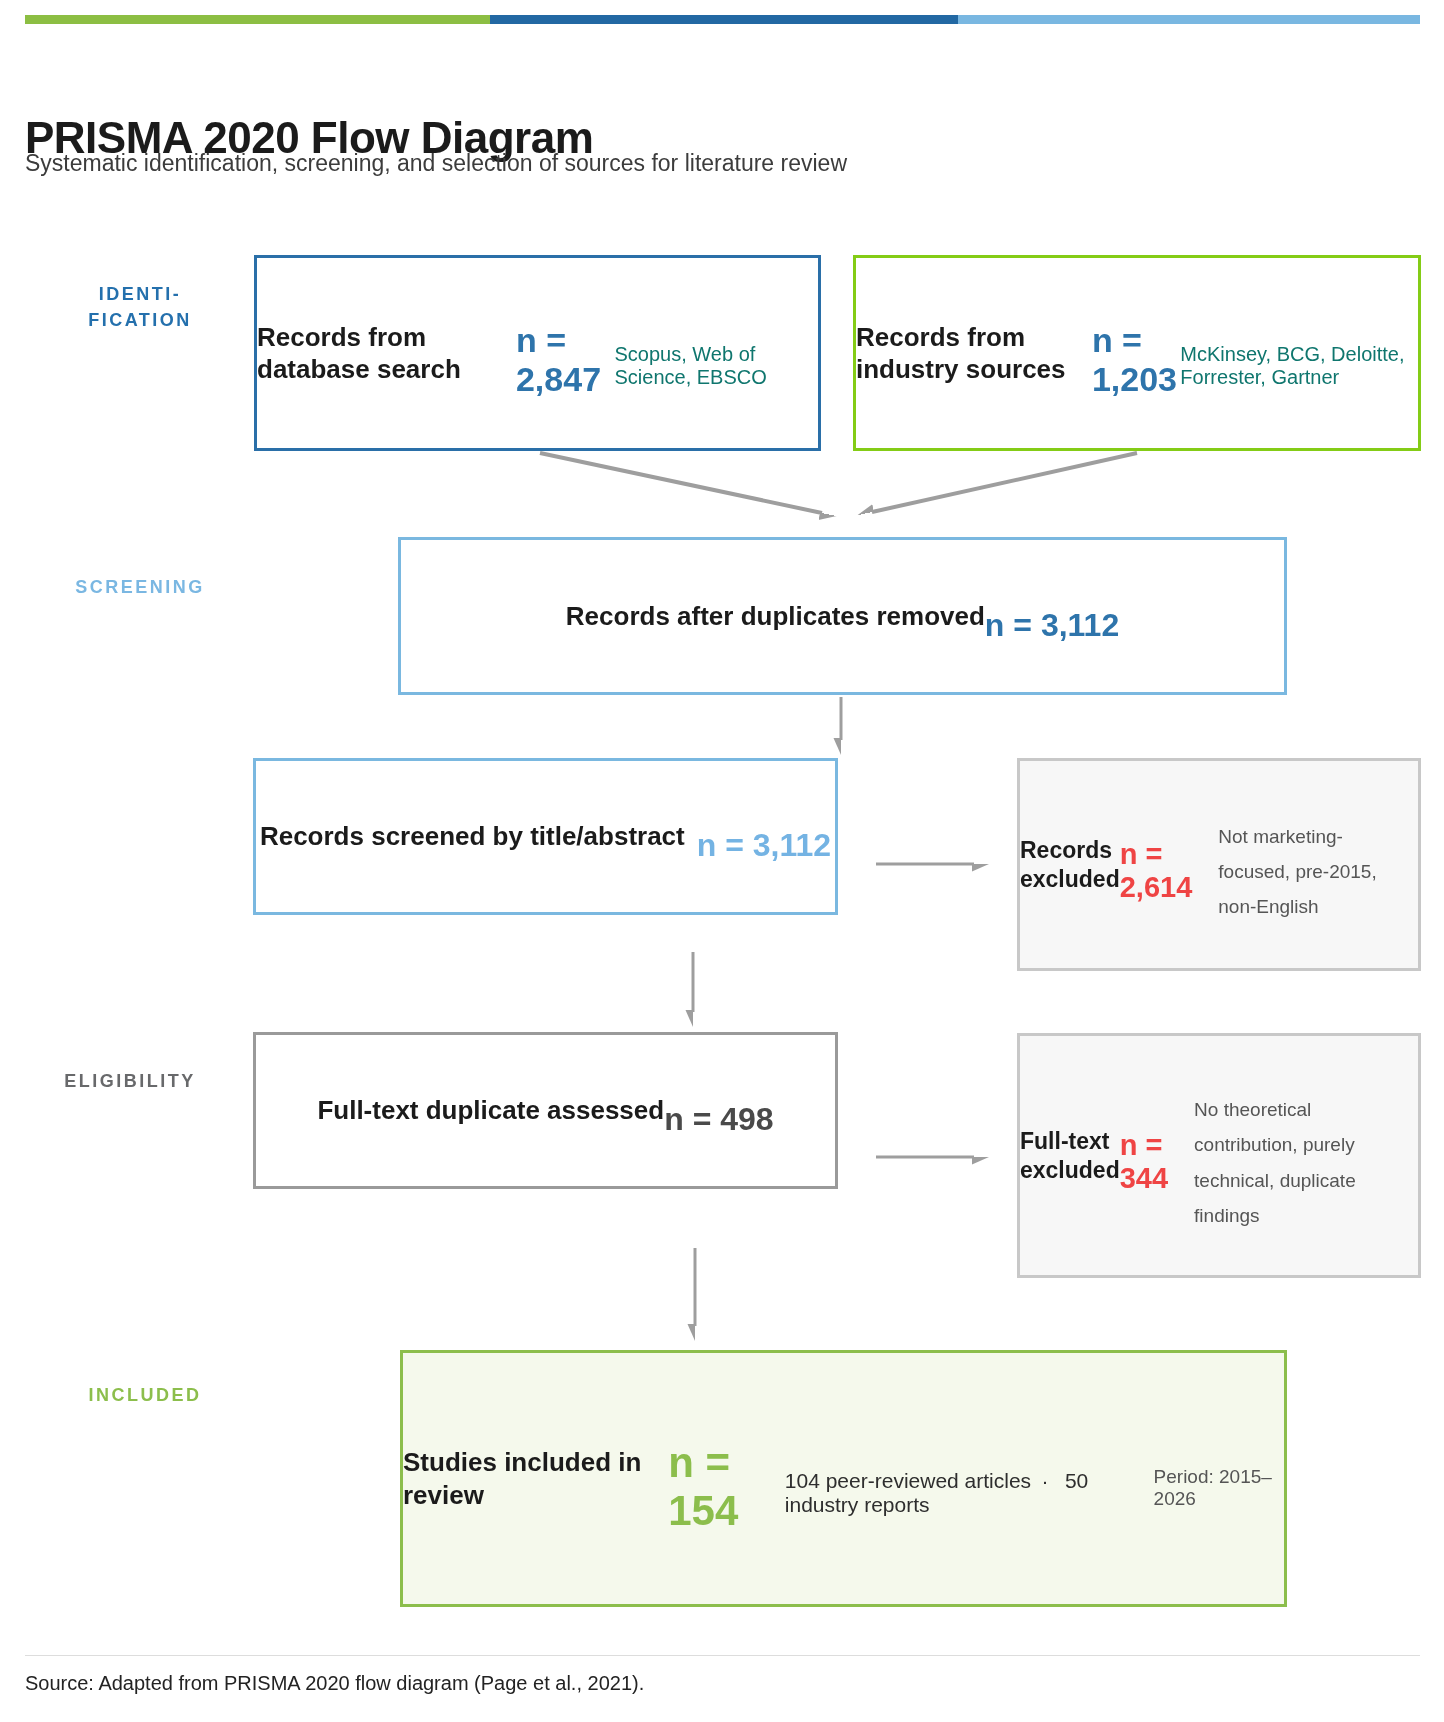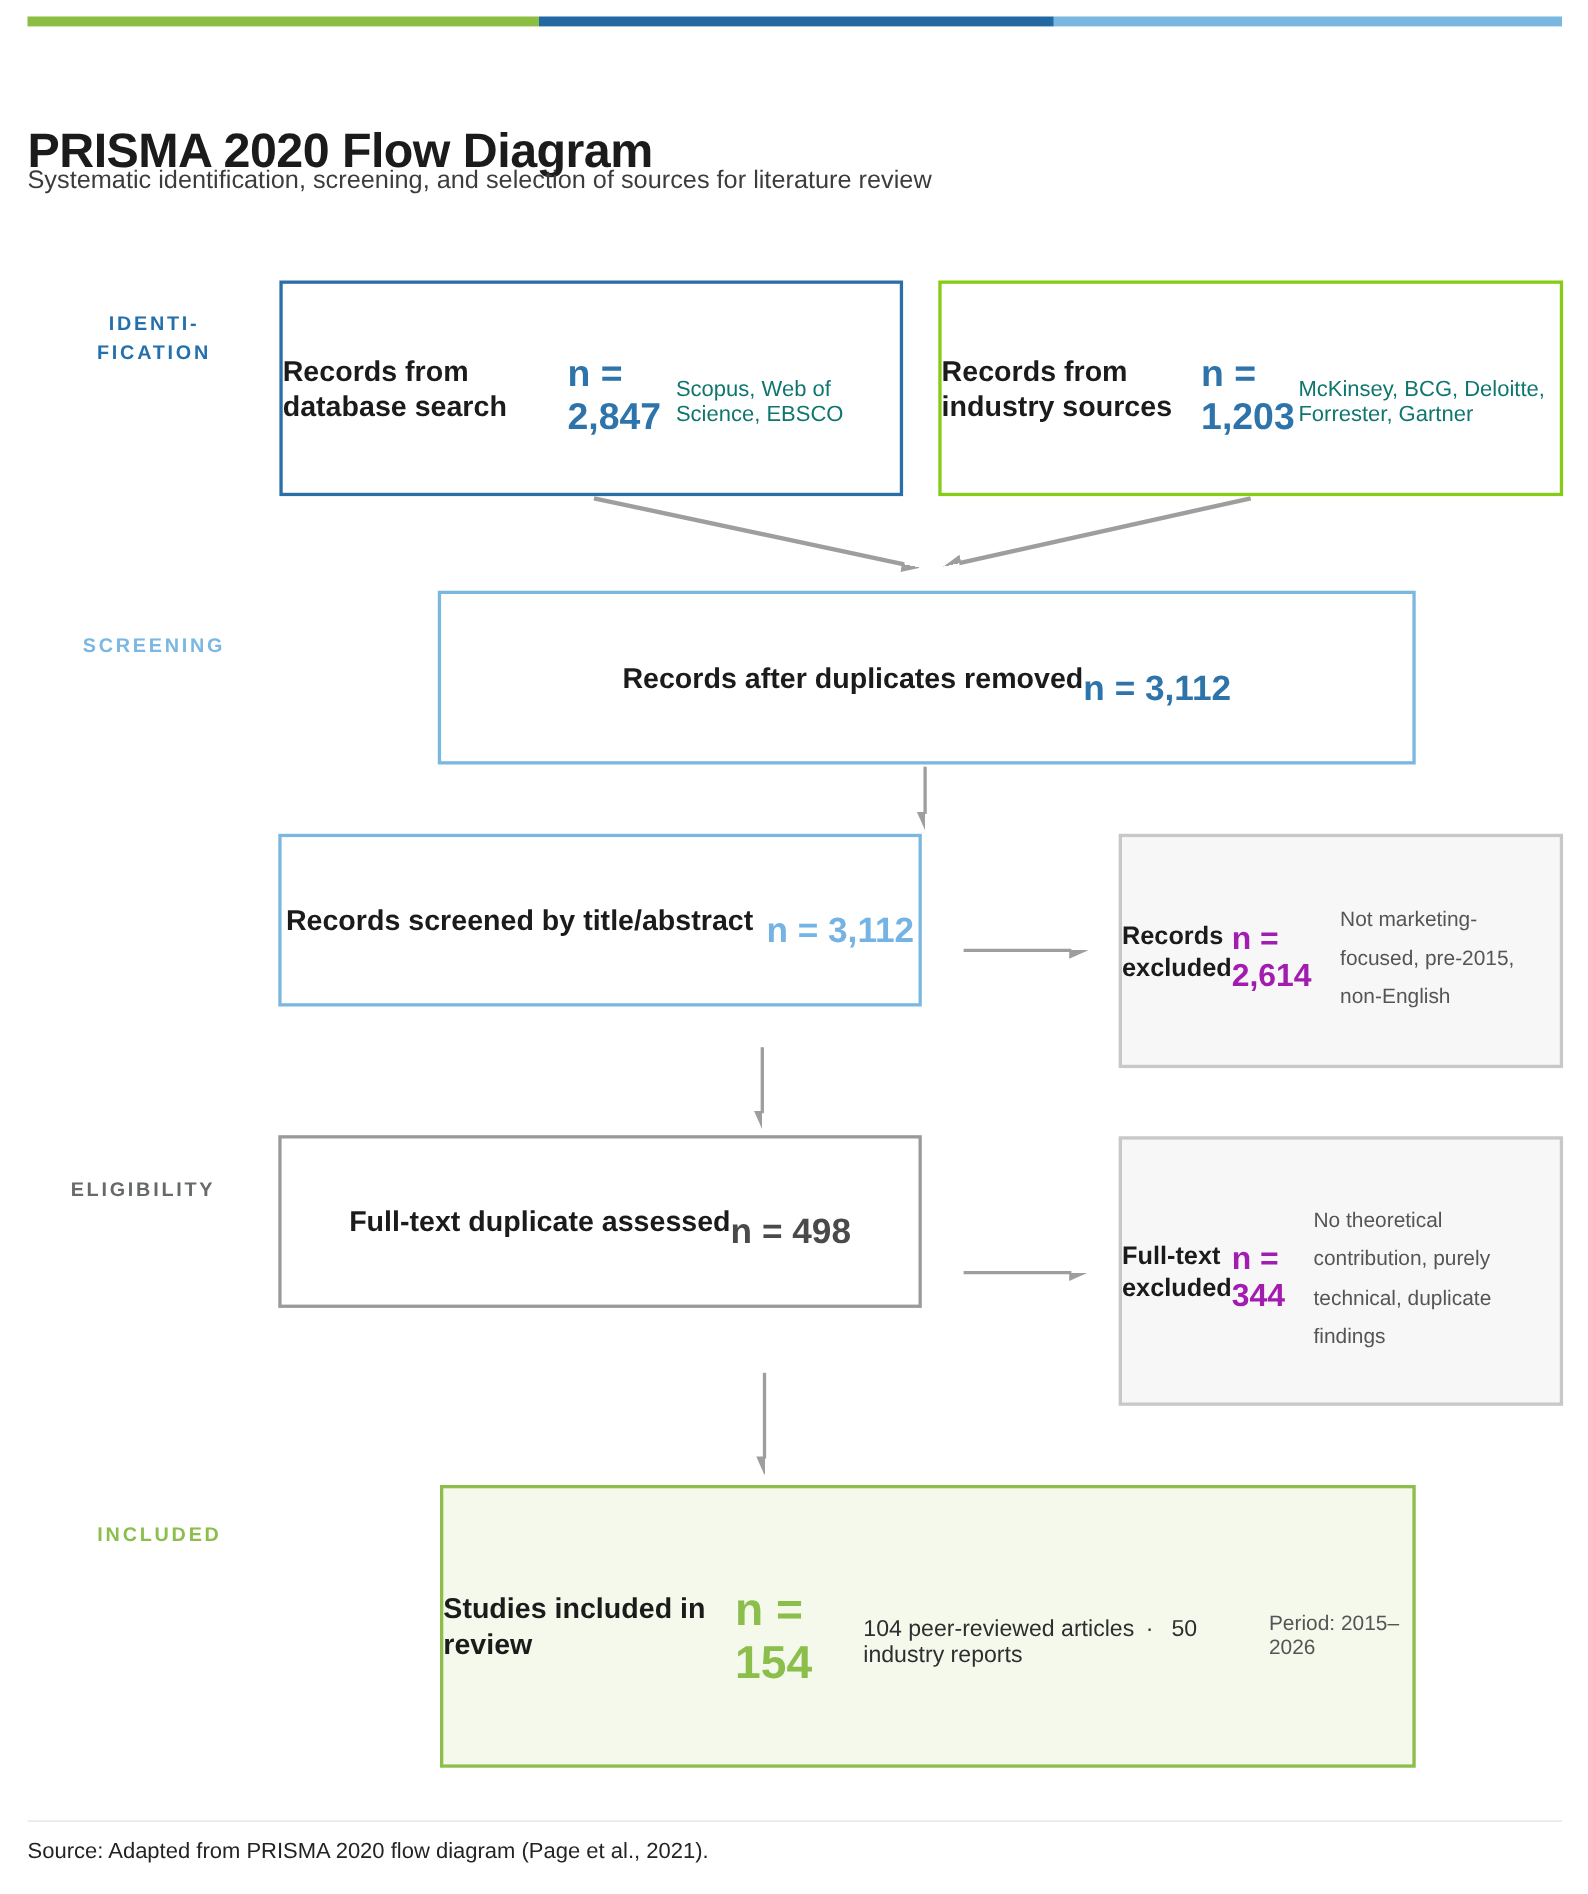--- a/index.html
+++ b/index.html
@@ -54,21 +54,21 @@
   .box-database .box-detail, .box-industry .box-detail { font-size: 20px; margin-top: 26px; }
 
   .box-duplicates { left: 398px; top: 537px; width: 889px; height: 158px; border: 3px solid #7ab8e0; }
   .box-duplicates .box-value { font-size: 32px; color: #2e74ab; margin-top: 18px; }
 
   .box-screened { left: 253px; top: 758px; width: 585px; height: 157px; border: 3px solid #7ab8e0; gap: 12px; }
   .box-screened .box-value { font-size: 32px; color: #74b3e3; margin-top: 18px; }
 
   .box-excluded { background: #f7f7f7; border: 3px solid #c8c8c8; }
   .box-excluded .box-title { font-size: 23px; }
-  .box-excluded .box-value { font-size: 29px; color: #a21caf; margin-top: 12px; }
+  .box-excluded .box-value { font-size: 29px; color: #ef4444; margin-top: 12px; }
   .box-excluded .box-detail { font-size: 19px; color: #555555; margin-top: 14px; line-height: 1.85; padding: 0 26px; }
 
   .box-records-excluded  { left: 1017px; top: 758px;  width: 404px; height: 213px; }
   .box-fulltext-excluded { left: 1017px; top: 1033px; width: 404px; height: 245px; }
 
   .box-fulltext { left: 253px; top: 1032px; width: 585px; height: 157px; border: 3px solid #9a9a9a; }
   .box-fulltext .box-value { font-size: 32px; color: #4a4a4a; margin-top: 18px; }
 
   .box-included { left: 400px; top: 1350px; width: 887px; height: 257px; border: 3px solid #8cbe4c; background: #f5f9ec; }
   .box-included .box-value { font-size: 42px; color: #8cbe4c; margin-top: 16px; }

